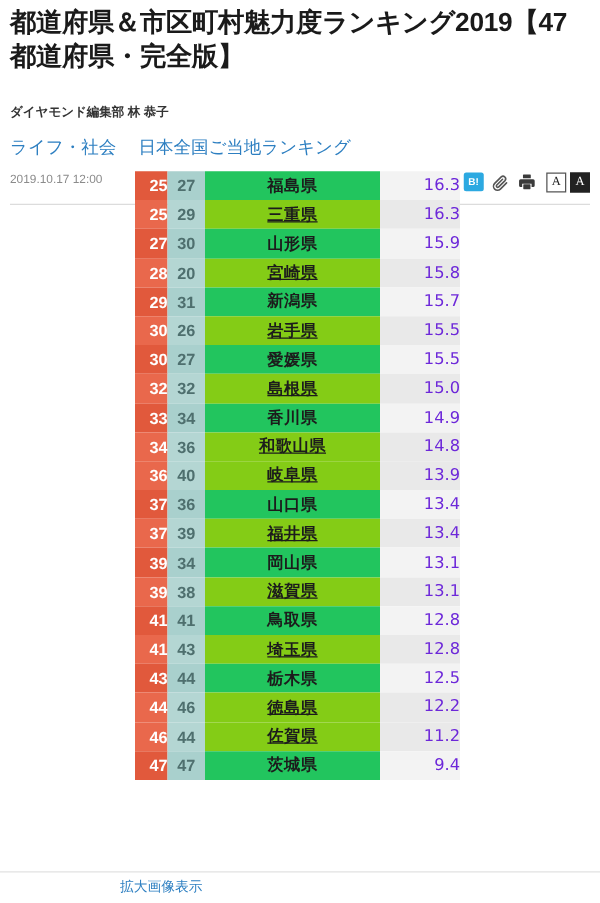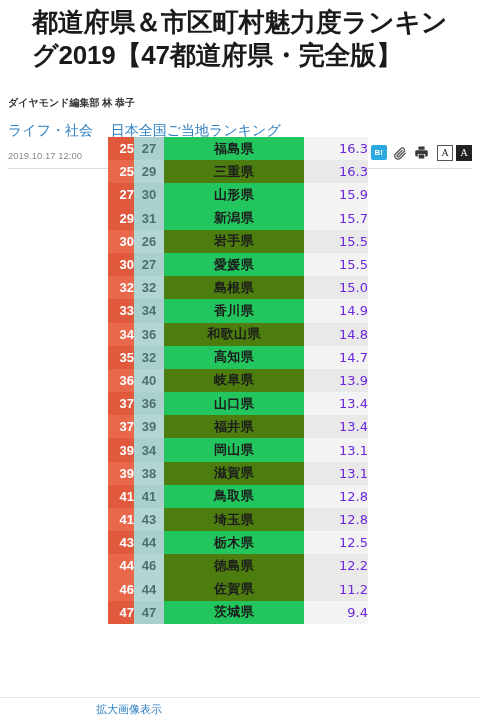--- a/index.html
+++ b/index.html
@@ -8,45 +8,44 @@
     height: 722px;
     background: #ffffff;
     font-family: "Liberation Sans", "DejaVu Sans", sans-serif;
     overflow: hidden;
   }
   .page { width: 480px; height: 722px; position: relative; background:#fff; }
 
   
   .article-head { padding: 6px 8px 0 8px; }
   .headline {
-    font-size: 26px;
+    font-size: 21px;
     line-height: 1.28;
     font-weight: bold;
     color: #1a1a1a;
     letter-spacing: -0.2px;
-    margin-left: 24px;
   }
   .byline {
     margin-top: 23px;
     font-size: 10px;
     font-weight: bold;
     color: #333333;
   }
   .cat-row {
     margin-top: 12px;
     font-size: 14px;
     color: #2d7fc1;
   }
   .cat-row a { color: #2d7fc1; text-decoration: none; }
   .cat-sep { display:inline-block; width: 10px; }
 
   .meta-row {
-    margin-top: 3px;
+    margin-top: 11px;
     display: flex;
-    align-items: flex-end;
+    align-items: flex-start;
     height: 18px;
   }
   .timestamp {
     font-size: 9.5px;
     color: #8b8b8b;
     flex: 0 0 auto;
   }
   .share-group {
     margin-left: auto;
     display: flex;
@@ -139,21 +138,21 @@
     width: 64px;
     background: #f3f3f3;
     color: #6d28d9;
     text-align: right;
     padding-right: 11px;
     font-size: 13.5px;
     font-family: "DejaVu Sans", sans-serif;
   }
   tr.alt .c-rank  { background: #e9684c; }
   tr.alt .c-prev  { background: #b4d6d3; }
-  tr.alt .c-name  { background: #4d7c0f; }
+  tr.alt .c-name  { background: #84cc16; text-decoration: underline; }
   tr.alt .c-score { background: #e9e9e9; }
 
   .table-foot {
     position: absolute;
     left: 96px;
     top: 702px;
     font-size: 11px;
     color: #2d7fc1;
   }
   .table-foot a { color:#2d7fc1; text-decoration:none; }
@@ -242,20 +241,26 @@
             <td class="c-prev">29</td>
             <td class="c-name">三重県</td>
             <td class="c-score">16.3</td>
           </tr>
           <tr>
             <td class="c-rank">27</td>
             <td class="c-prev">30</td>
             <td class="c-name">山形県</td>
             <td class="c-score">15.9</td>
           </tr>
+          <tr class="alt">
+            <td class="c-rank">28</td>
+            <td class="c-prev">20</td>
+            <td class="c-name">宮崎県</td>
+            <td class="c-score">15.8</td>
+          </tr>
           <tr>
             <td class="c-rank">29</td>
             <td class="c-prev">31</td>
             <td class="c-name">新潟県</td>
             <td class="c-score">15.7</td>
           </tr>
           <tr class="alt">
             <td class="c-rank">30</td>
             <td class="c-prev">26</td>
             <td class="c-name">岩手県</td>
@@ -278,26 +283,20 @@
             <td class="c-prev">34</td>
             <td class="c-name">香川県</td>
             <td class="c-score">14.9</td>
           </tr>
           <tr class="alt">
             <td class="c-rank">34</td>
             <td class="c-prev">36</td>
             <td class="c-name">和歌山県</td>
             <td class="c-score">14.8</td>
           </tr>
-          <tr>
-            <td class="c-rank">35</td>
-            <td class="c-prev">32</td>
-            <td class="c-name">高知県</td>
-            <td class="c-score">14.7</td>
-          </tr>
           <tr class="alt">
             <td class="c-rank">36</td>
             <td class="c-prev">40</td>
             <td class="c-name">岐阜県</td>
             <td class="c-score">13.9</td>
           </tr>
           <tr>
             <td class="c-rank">37</td>
             <td class="c-prev">36</td>
             <td class="c-name">山口県</td>

